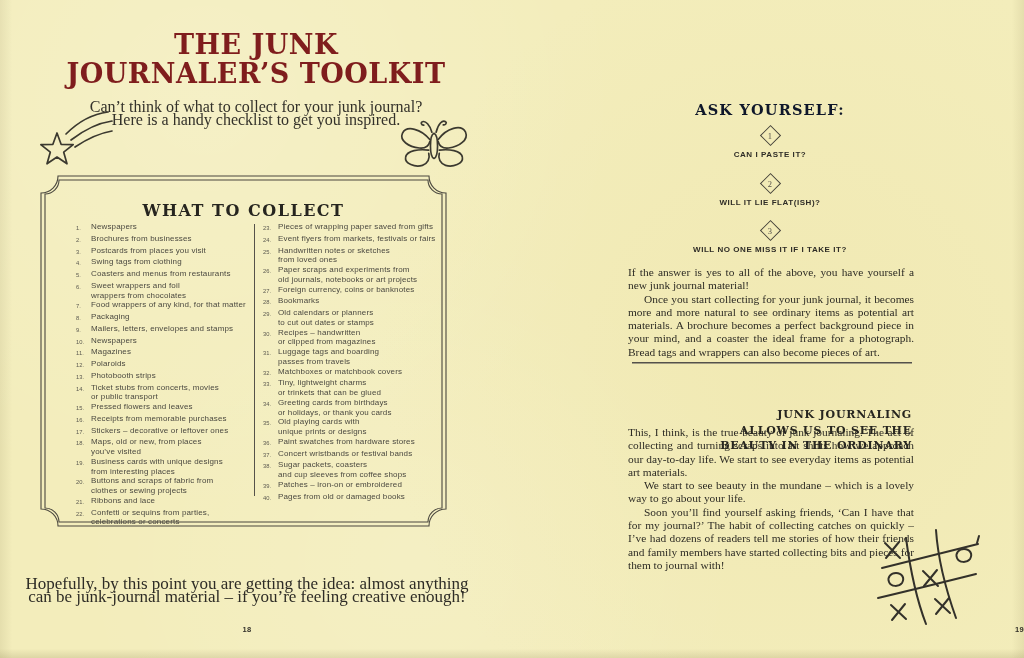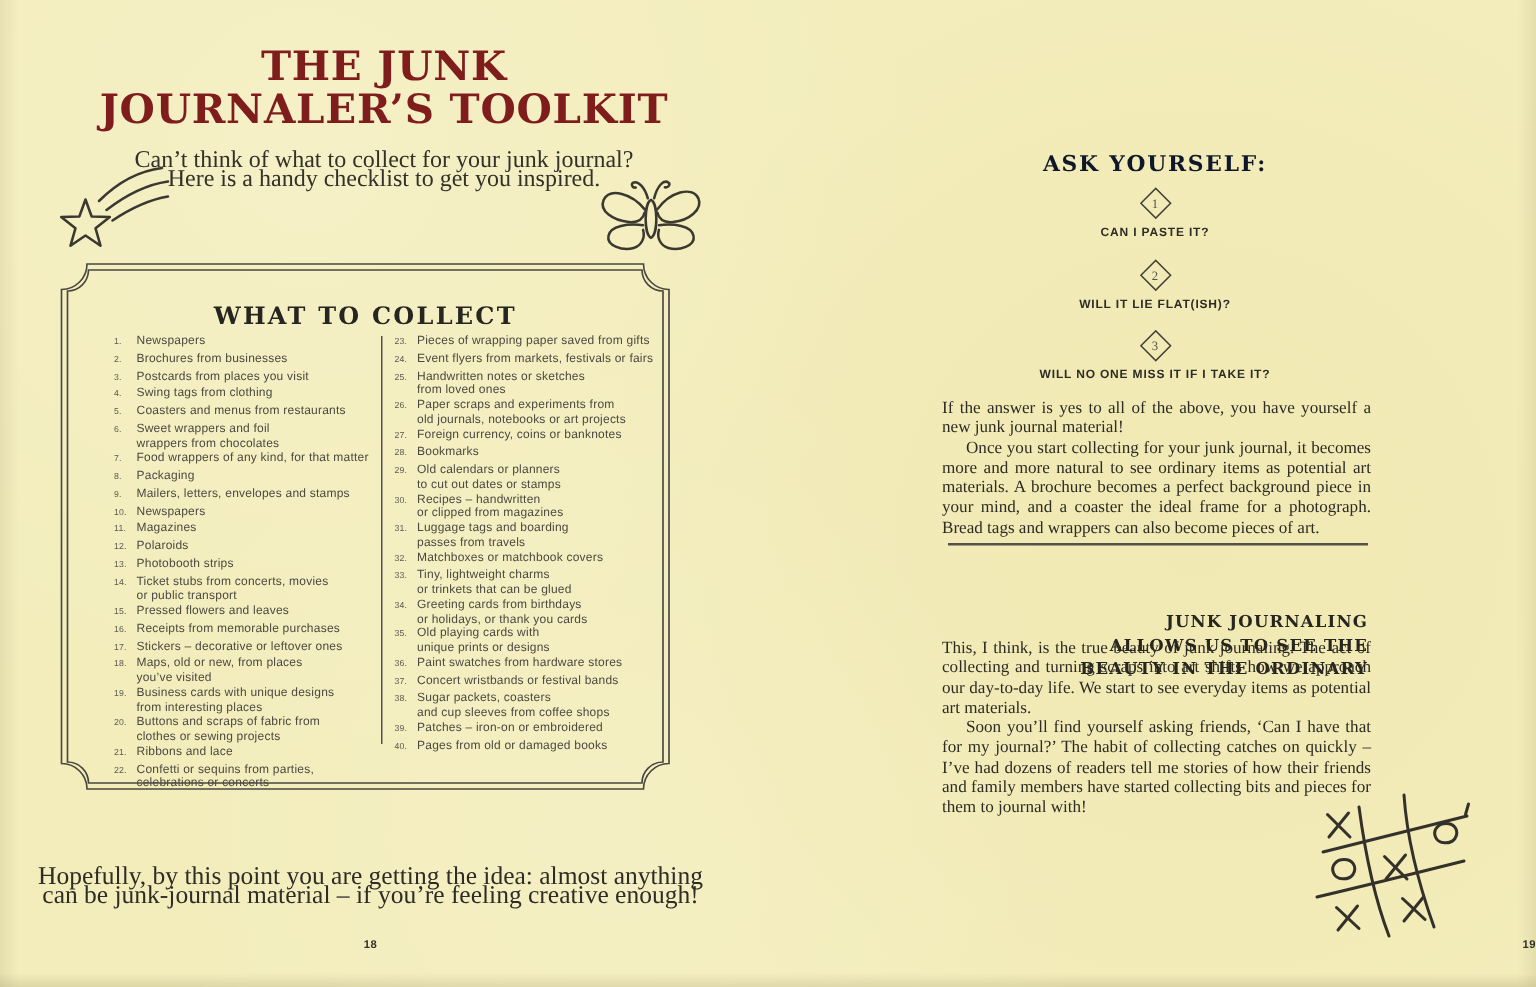--- a/index.html
+++ b/index.html
@@ -340,20 +340,21 @@
     <div class="rule"></div>
 
     <div class="section-heading">
       <div>JUNK JOURNALING</div>
       <div>ALLOWS US TO SEE THE</div>
       <div>BEAUTY IN THE ORDINARY</div>
     </div>
 
     <div class="body-block block-2">
       <p>This, I think, is the true beauty of junk journaling. The act of collecting and turning scraps into art shifts how we approach our day-to-day life. We start to see everyday items as potential art materials.</p>
+      <p class="indent">We start to see beauty in the mundane – which is a lovely way to go about your life.</p>
       <p class="indent">Soon you’ll find yourself asking friends, ‘Can I have that for my journal?’ The habit of collecting catches on quickly – I’ve had dozens of readers tell me stories of how their friends and family members have started collecting bits and pieces for them to journal with!</p>
     </div>
 
     <div class="doodle" style="left:360px;top:528px;">
       <svg width="112" height="104" viewBox="0 0 112 104" fill="none">
         <g stroke="#33312a" stroke-width="2" stroke-linecap="round" stroke-linejoin="round">
           <path d="M34,10 C38,40 44,70 54,96"></path>
           <path d="M64,2 C66,32 74,62 84,90"></path>
           <path d="M10,40 C42,32 74,24 106,16"></path>
           <path d="M6,70 C40,62 72,54 104,46"></path>

